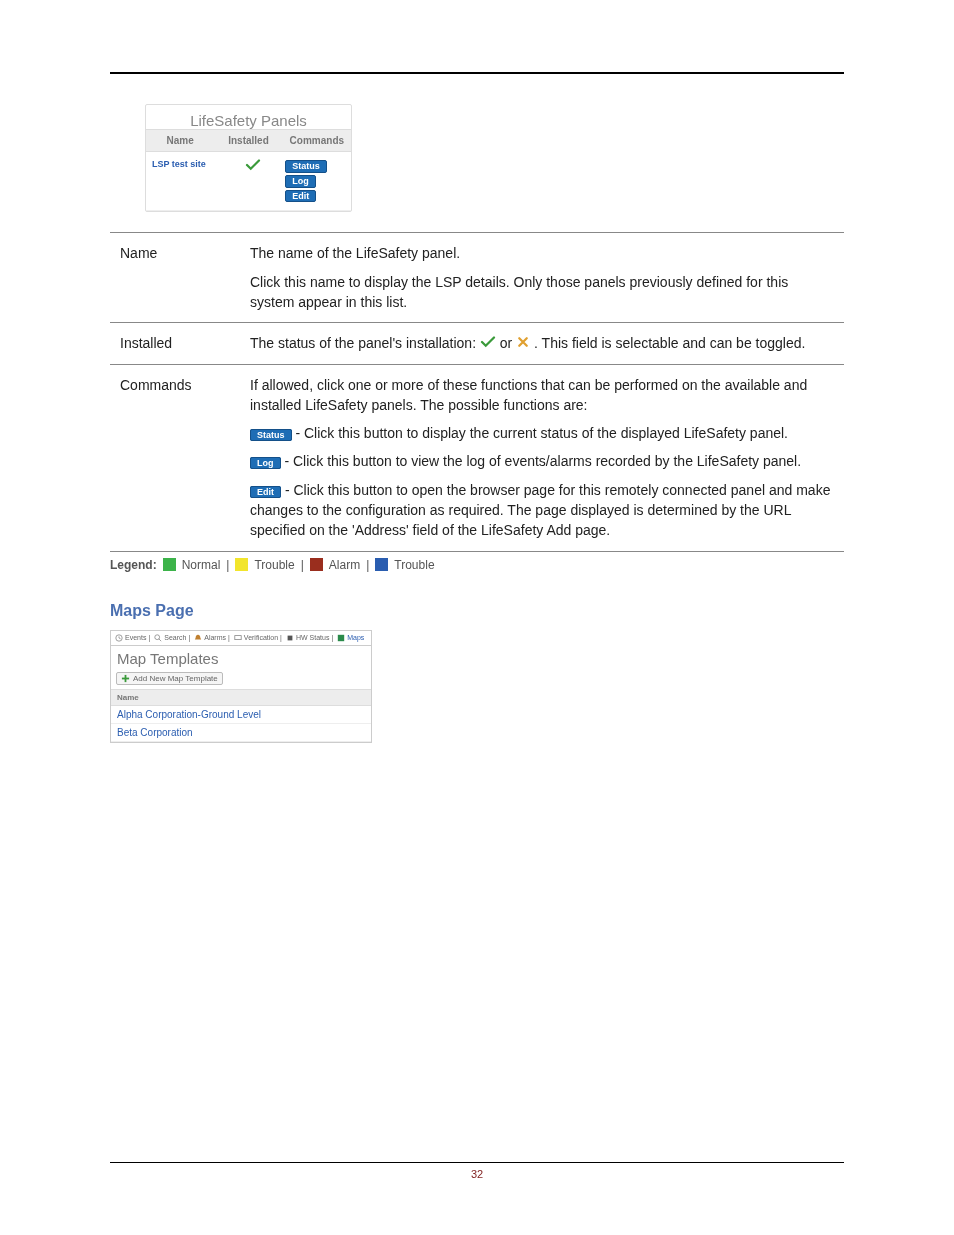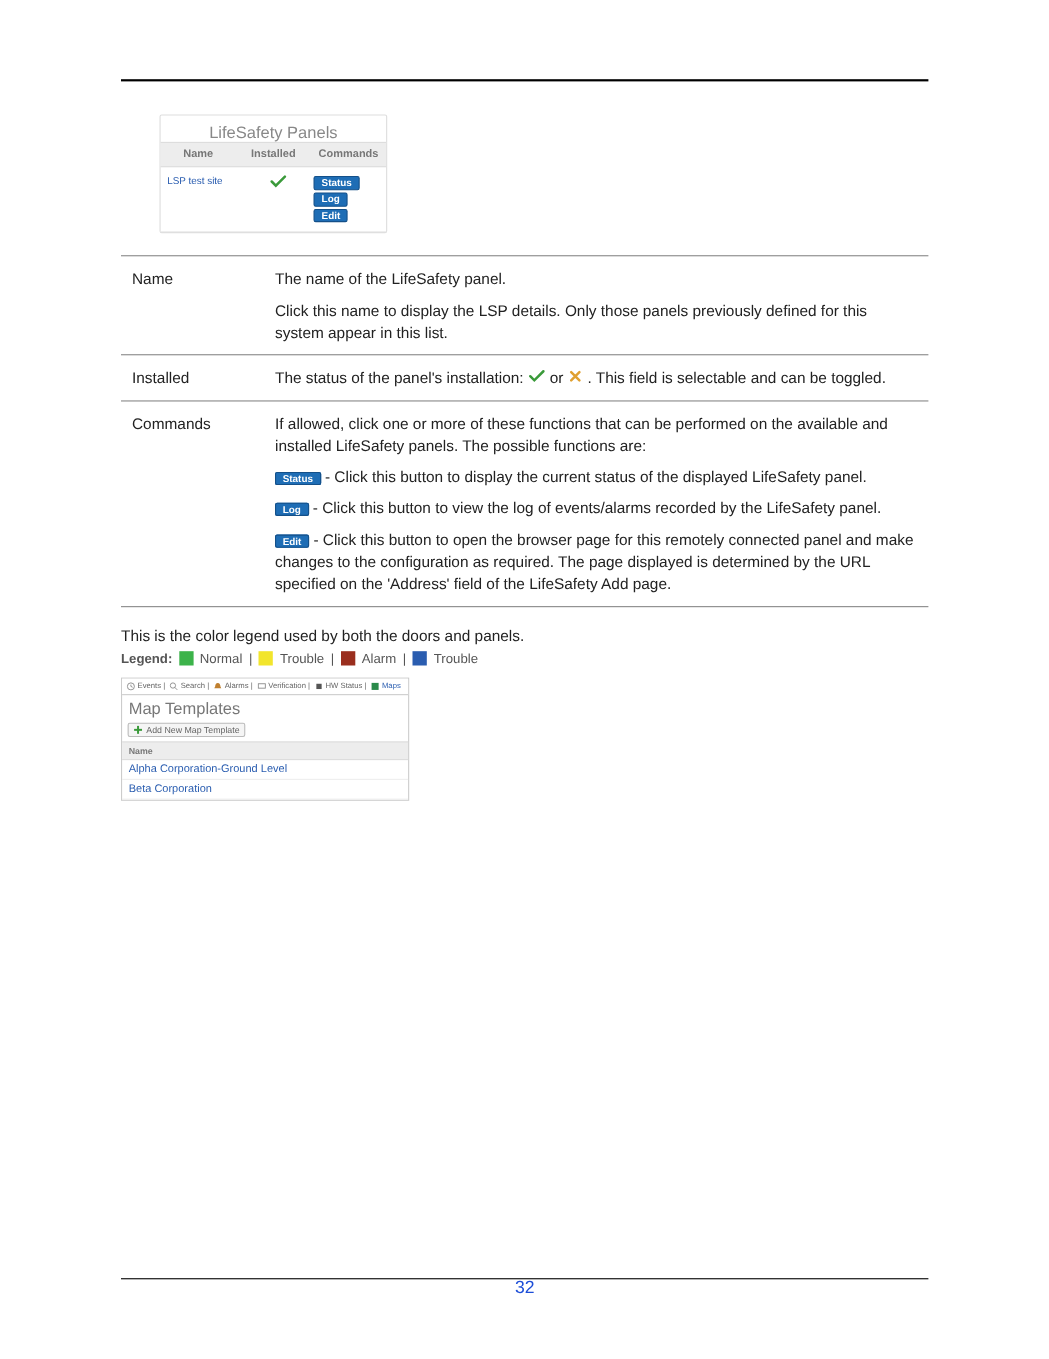--- a/index.html
+++ b/index.html
@@ -5,21 +5,21 @@
 body{margin:0;font-family:Arial,Helvetica,sans-serif;background:#fff;color:#222}
 .page{width:954px;height:1235px;position:relative;box-sizing:border-box;padding:72px 110px 60px 110px}
 .top-rule{border:none;border-top:2px solid #000;margin:0 0 30px 0}
 
 .lsp-box{margin:25px 0 20px 35px;width:205px;border:1px solid #ddd;border-radius:2px}
 .lsp-title{text-align:center;color:#888;font-size:15px;padding:7px 0 0 0;font-family:"Helvetica Neue",Arial,sans-serif}
 .lsp-head{display:flex;background:#ededed;border-top:1px solid #ddd;border-bottom:1px solid #ddd}
 .lsp-head div{flex:1;text-align:center;font-size:10px;color:#777;font-weight:bold;padding:5px 0}
 .lsp-row{display:flex;border-bottom:1px solid #eee}
 .lsp-row div{flex:1;display:flex;align-items:flex-start;justify-content:center;padding:7px 0}
-.lsp-row .name{color:#2a5db0;font-weight:normal;font-size:9px;padding-left:6px;padding-right:2px;justify-content:flex-start}
+.lsp-row .name{color:#2a5db0;font-weight:bold;font-size:9px;padding-left:6px;padding-right:2px;justify-content:flex-start}
 .blue-btn{background:#1e6db5;color:#fff;font-weight:bold;font-size:9px;padding:0 6px;border-radius:2px;border:1px solid #145089;margin:1px 0;line-height:1.2}
 .cmd-col{flex-direction:column;align-items:center}
 
 svg.check{width:16px;height:12px}
 svg.cross{width:14px;height:12px}
 
 table.desc{width:100%;border-collapse:collapse;margin-top:8px}
 table.desc td{border-top:1px solid #888;padding:10px 10px 10px 0;vertical-align:top;font-size:14px;line-height:1.45}
 table.desc tr:last-child td{border-bottom:1px solid #888}
 table.desc td.k{width:120px;padding-left:10px}
@@ -34,21 +34,21 @@
 
 .maps-shot{width:260px;border:1px solid #ccc;background:#fff;margin-top:10px}
 .maps-tabs{display:flex;align-items:center;gap:4px;background:#fff;border-bottom:1px solid #ccc;padding:3px 4px}
 .mtab{display:flex;align-items:center;gap:2px;color:#666;font-size:7px}
 .mtab.active{color:#2a5db0}
 .maps-title{font-size:15px;color:#777;padding:4px 6px 2px 6px;font-family:"Helvetica Neue",Arial,sans-serif}
 .add-btn{display:inline-flex;align-items:center;gap:3px;border:1px solid #bbb;border-radius:2px;color:#666;font-size:8px;padding:1px 4px;margin:0 0 4px 5px;background:#f5f5f5}
 .mtable-head{background:#ededed;font-size:8px;color:#777;font-weight:bold;padding:3px 6px;border-top:1px solid #ddd;border-bottom:1px solid #ddd}
 .mrow{font-size:10px;color:#2a5db0;padding:3px 6px;border-bottom:1px solid #eee}
 
-.pagenum{position:absolute;bottom:55px;left:0;width:100%;text-align:center;font-size:16px;color:#1d4ed8}
+.pagenum{position:absolute;bottom:55px;left:0;width:100%;text-align:center;font-size:11px;color:#7f1d1d}
 .bottom-rule{position:absolute;bottom:72px;left:110px;right:110px;border-top:1px solid #000}
 </style>
 </head>
 <body>
 
 <div class="page">
 <hr class="top-rule">
 
 <div class="lsp-box">
   <div class="lsp-title">LifeSafety Panels</div>
@@ -109,33 +109,33 @@
     </div>
     <div class="sub">
       <span class="blue-btn">Edit</span>
       <span> - Click this button to open the browser page for this remotely connected panel and make changes to the configuration as required. The page displayed is determined by the URL specified on the 'Address' field of the LifeSafety Add page.</span>
     </div>
   </td>
 </tr>
 </tbody>
     </table>
 
-<div class="legend-line">This is the color legend used by both the doors and panels.</div>
 <div class="legend">
   <b>Legend:</b>
   <span class="swatch" style="background:#3cb34a"></span>
   <span>Normal</span> |
   <span class="swatch" style="background:#f2e52c"></span>
   <span>Trouble</span> |
   <span class="swatch" style="background:#9a2e1e"></span>
   <span>Alarm</span> |
   <span class="swatch" style="background:#2a5db0"></span>
   <span>Trouble</span>
 </div>
 
+<h3 class="section">Maps Page</h3>
 
 <div class="maps-shot">
   <div class="maps-tabs">
     <span class="mtab"><svg width="8" height="8" viewBox="0 0 10 10">
             <circle cx="5" cy="5" r="4" fill="none" stroke="#888"></circle>
             <path d="M5 3v2l2 1" stroke="#888" fill="none"></path>
           </svg><span>Events</span> |</span>
     <span class="mtab"><svg width="8" height="8" viewBox="0 0 10 10">
             <circle cx="4" cy="4" r="3" fill="none" stroke="#888"></circle>
             <path d="M6 6l3 3" stroke="#888"></path>

